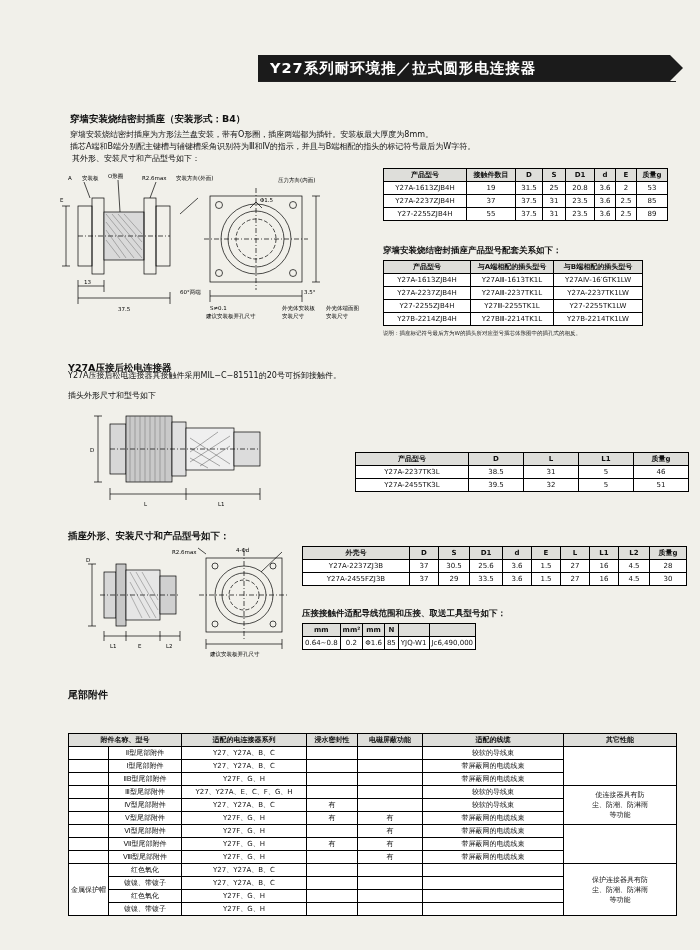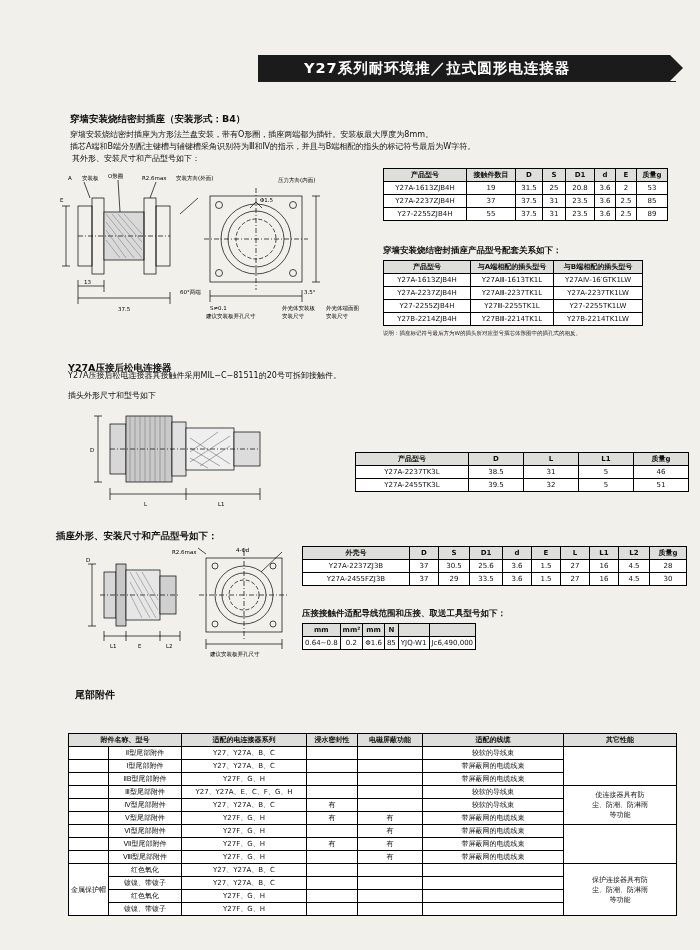--- a/index.html
+++ b/index.html
@@ -25,21 +25,20 @@
   }
   .banner .bar:after{
     content:"";position:absolute;right:-13px;top:0;
     border-top:13px solid transparent;border-bottom:13px solid transparent;
     border-left:13px solid #1b1b1b;
   }
   .banner .title{
     position:absolute;left:270px;top:4px;
     color:#fff;font-size:14.5px;font-weight:bold;letter-spacing:1px;
     font-family:"DejaVu Sans","Liberation Sans",sans-serif;
-    margin-left:34px;
   }
   .banner .rule{
     position:absolute;left:258px;top:26px;width:418px;height:1px;background:#222;
   }
   
   .h2{font-weight:bold;font-size:9.5px;}
   .txt{font-size:8px;line-height:12px;}
   .abs{position:absolute;}
   
   table{border-collapse:collapse;font-size:7px;background:#fff;}
@@ -295,21 +294,21 @@
     <tr>
       <td>Y27A-2455TK3L</td>
       <td>39.5</td>
       <td>32</td>
       <td>5</td>
       <td>51</td>
     </tr>
   </tbody>
     </table>
 
-  <div class="abs h2" style="left:56px;top:530px;">插座外形、安装尺寸和产品型号如下：</div>
+  <div class="abs h2" style="left:68px;top:530px;">插座外形、安装尺寸和产品型号如下：</div>
 
   <div class="abs draw" style="left:86px;top:546px;width:220px;height:112px;">
     <svg width="220" height="112" viewBox="0 0 220 112">
       <g stroke="#000" fill="none" stroke-width="0.7">
         <rect x="18" y="26" width="12" height="46" fill="#d7d7d7"></rect>
         <rect x="30" y="18" width="10" height="62" fill="#c8c8c8"></rect>
         <rect x="40" y="24" width="34" height="50" fill="#e6e6e6"></rect>
         <rect x="74" y="30" width="16" height="38" fill="#d0d0d0"></rect>
         <line x1="14" y1="49" x2="94" y2="49" stroke-dasharray="5,2,1,2"></line>
         <g stroke="#555" stroke-width="0.4">
@@ -414,21 +413,21 @@
       <td>0.64~0.8</td>
       <td>0.2</td>
       <td>Φ1.6</td>
       <td>85</td>
       <td>YJQ-W1</td>
       <td>Jc6,490,000</td>
     </tr>
   </tbody>
     </table>
 
-  <div class="abs h2" style="left:68px;top:688px;font-size:10px;margin-left:7px;">尾部附件</div>
+  <div class="abs h2" style="left:68px;top:688px;font-size:10px;">尾部附件</div>
   <div class="abs txt" style="left:68px;top:739px;width:570px;text-align:right;">为方便用户使用，Y27系列电连接器共有Ⅰ型、ⅡA型、ⅡB型、Ⅲ型、Ⅳ型、Ⅴ型、Ⅵ型、Ⅶ型、Ⅷ型尾部</div>
 
   <table class="abs" style="left:68px;top:733px;">
     <tbody>
         <tr class="thead">
       <th colspan="2" style="width:108px">附件名称、型号</th>
       <th style="width:120px">适配的电连接器系列</th>
       <th style="width:46px">浸水密封性</th>
       <th style="width:60px">电磁屏蔽功能</th>
       <th style="width:136px">适配的线缆</th>

